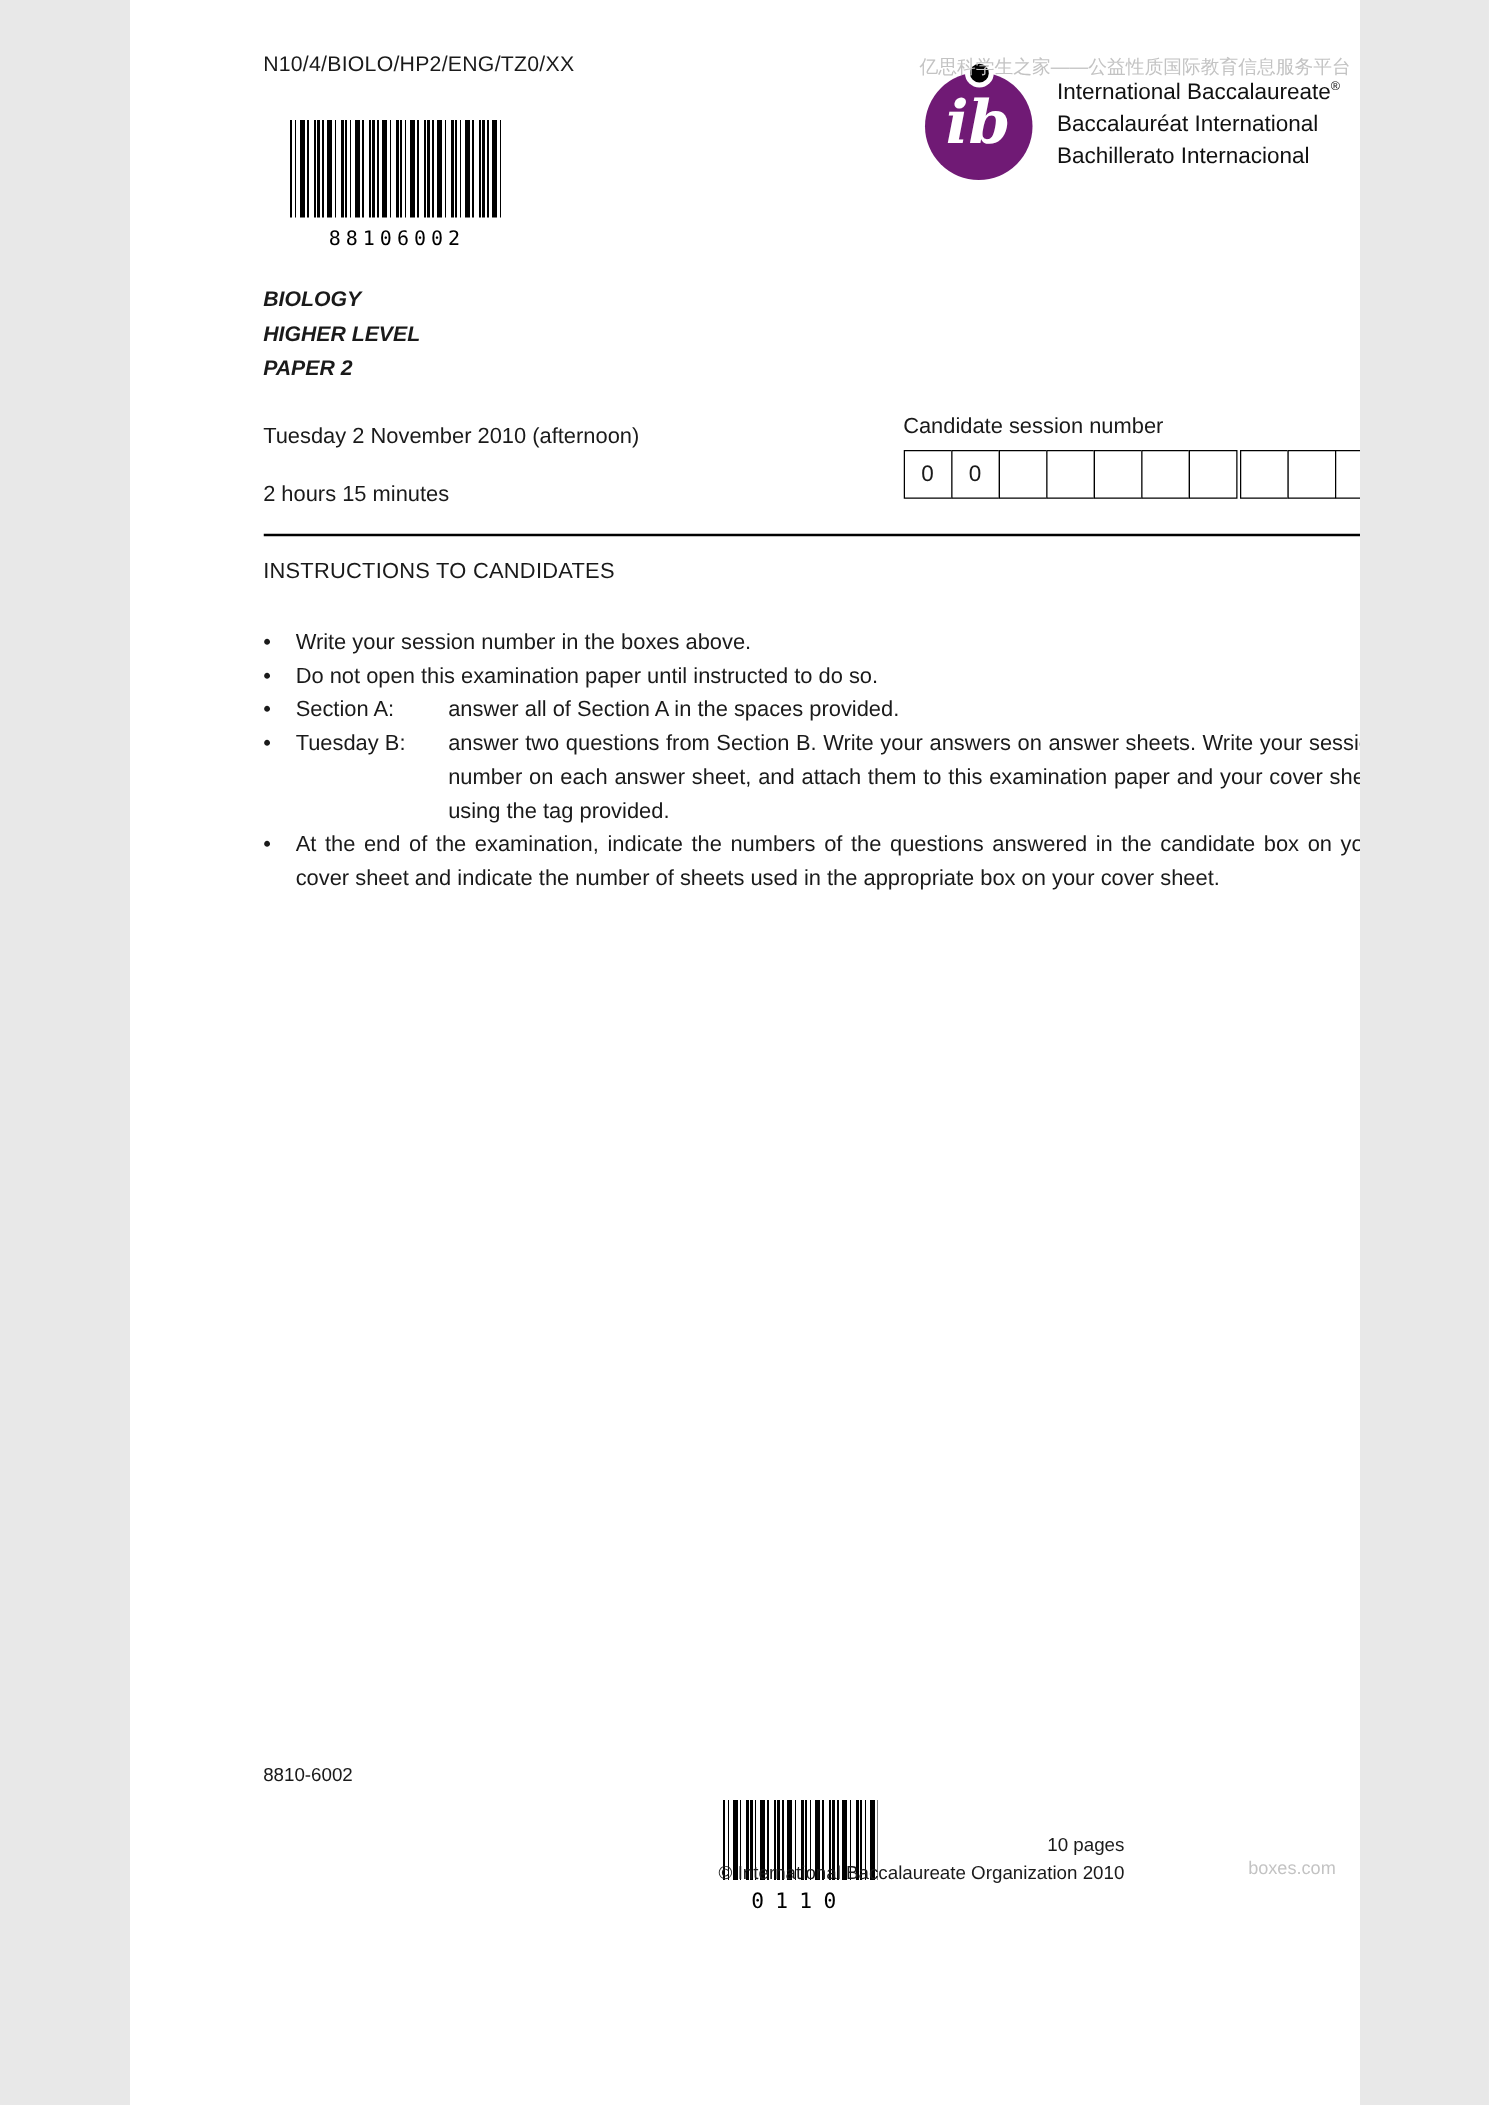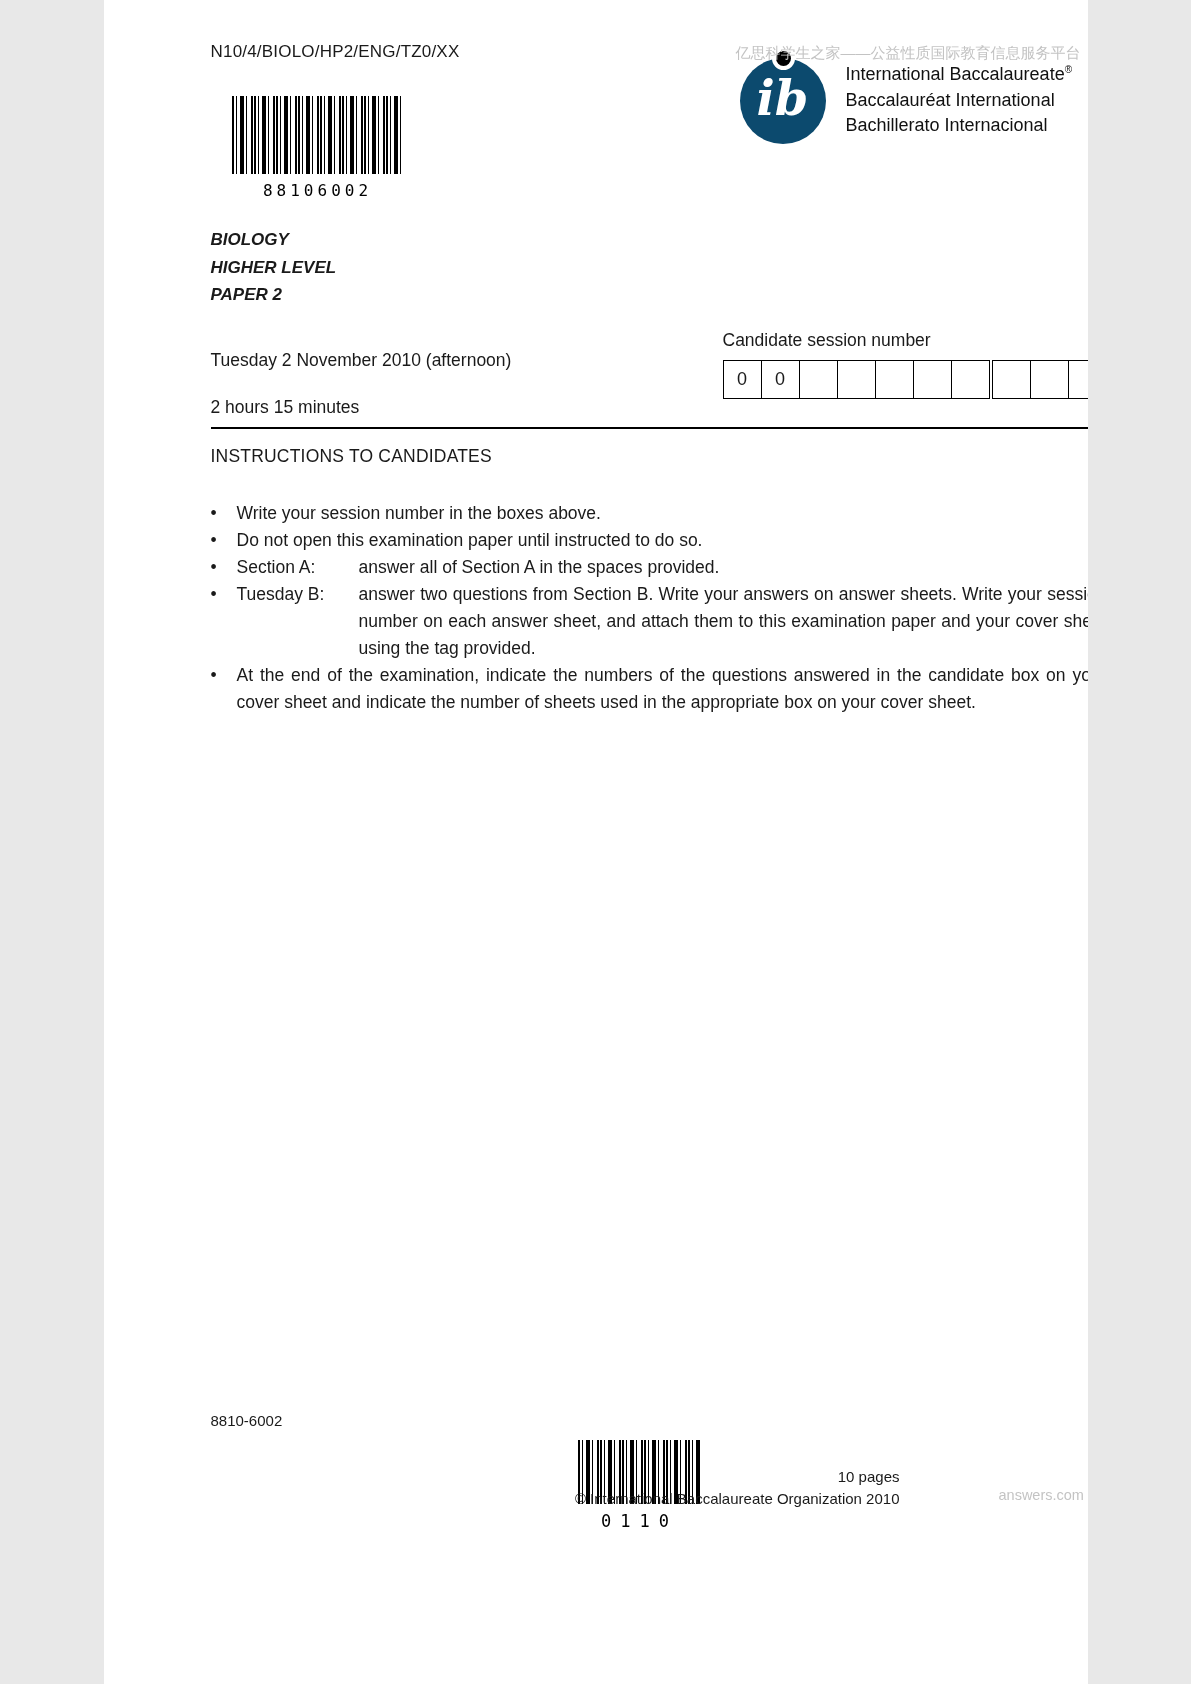--- a/index.html
+++ b/index.html
@@ -41,21 +41,21 @@
     font-size: 16px; letter-spacing: 4px; color: #000;
   }
   .watermark-top {
     position: absolute; left: 632px; top: 44px;
     color: #c3c3c3; font-size: 15px; white-space: nowrap; z-index: 3;
   }
   .ib-brand { position: absolute; left: 636px; top: 54px; display: flex; }
   .ib-logo { position: relative; width: 90px; height: 90px; }
   .ib-logo-circle {
     position: absolute; left: 0; top: 4px; width: 86px; height: 86px;
-    background: #0c4a6e; border-radius: 50%;
+    background: #701a75; border-radius: 50%;
     display: flex; align-items: center; justify-content: center;
   }
   .ib-logo-text {
     color: #fff; font-family: "DejaVu Serif", serif;
     font-style: italic; font-weight: bold; font-size: 48px;
     line-height: 1; padding-bottom: 6px;
   }
   .ib-logo-dot {
     position: absolute; left: 36px; top: -3px;
     width: 15px; height: 15px; background: #000; border-radius: 50%;
@@ -63,21 +63,21 @@
   }
   .ib-names { margin-left: 16px; padding-top: 3px; font-size: 18px; line-height: 25.5px; color: #111; }
   .ib-names sup { font-size: 10px; }
 
   
   .title-block { position: absolute; left: 107px; top: 226px; font-size: 17px; font-weight: bold; line-height: 27.5px; font-style: italic; }
 
   
   .exam-section { position: absolute; left: 107px; top: 330px; width: 896px; display: flex; }
   .exam-left { flex: 1; }
-  .exam-date { margin-top: 20px; font-size: 17.5px; }
+  .exam-date { margin-top: 8px; font-size: 17.5px; }
   .exam-duration { margin-top: 26px; font-size: 17.5px; }
   .exam-right { width: 384px; }
   .candidate-label { text-align: left; font-size: 17.5px; }
   .session-boxes { display: flex; margin-top: 9px; }
   .session-cell {
     width: 39px; height: 39px; border: 1px solid #000;
     margin-left: -1px; text-align: center; line-height: 37px; font-size: 18px;
     background: #fff;
   }
   .session-cell:first-child { margin-left: 0; }
@@ -213,15 +213,15 @@
   <div class="barcode-block-bottom">
     <div class="bars bars-bottom"></div>
     <div class="barcode-num barcode-num-bottom">0110</div>
   </div>
 
   <div class="footer-right">
     <div>10 pages</div>
     <div>© International Baccalaureate Organization 2010</div>
   </div>
 
-  <div class="watermark-bottom">answers.com</div>
+  <div class="watermark-bottom">boxes.com</div>
 
 </div>
 
 </body></html>

